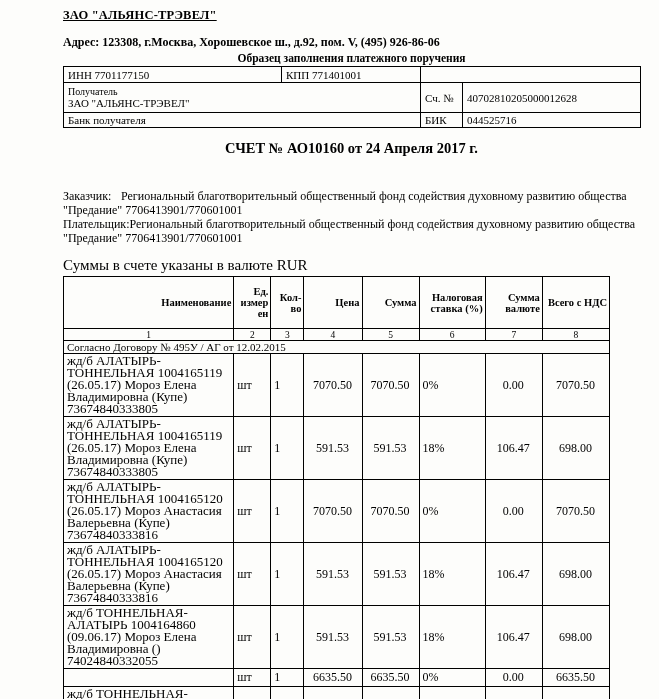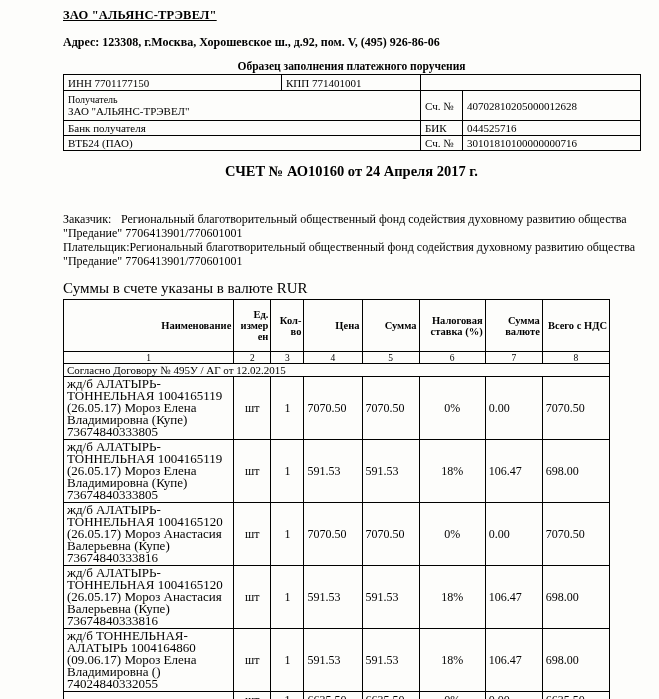--- a/index.html
+++ b/index.html
@@ -7,21 +7,21 @@
   body {
     background:#fdfdfb;
     color:#000;
     font-family:"Liberation Serif","DejaVu Serif",serif;
     padding:8px 19px 0 63px;
   }
   .company {
     font-weight:bold; font-size:12.5px; text-decoration:underline;
     margin-bottom:12px; letter-spacing:.2px;
   }
-  .address { font-weight:bold; font-size:12px; margin-bottom:10px; }
+  .address { font-weight:bold; font-size:12px; margin-bottom:2px; }
   .sample-title { font-weight:bold; font-size:11.5px; text-align:center; margin-bottom:2px; }
 
   table { border-collapse:collapse; }
   .bank { width:577px; table-layout:fixed; }
   .bank td { border:1px solid #000; font-size:11px; padding:1px 4px; vertical-align:middle; }
   .bank .r1 td { height:16px; }
   .bank .r2 td { height:30px; }
   .bank .r3 td, .bank .r4 td { height:15px; }
   .bank .small-label { font-size:10px; display:block; }
 
@@ -42,22 +42,22 @@
     vertical-align:middle; padding:9px 2px; overflow-wrap:break-word; word-wrap:break-word;
   }
   .items .hdr th { height:36px; }
   .items .nums td { font-size:9.5px; text-align:center; height:12px; padding:0; }
   .items .contract td { font-size:11px; padding:0 3px; height:13px; text-align:left; }
   .items .item td { font-size:12px; vertical-align:middle; padding:1px 3px; }
   .items td.c-name {
     font-size:13px; line-height:12px; text-align:left;
     overflow-wrap:break-word; word-wrap:break-word;
   }
-  .items td.c-center { text-align:center; }
-  .items td.c-num { text-align:left; padding-right:4px; }
+  .items td.c-center { }
+  .items td.c-num { text-align:center; padding-right:4px; }
   .items tr.row-short td { height:15px; }
   .items tr.row-partial td { vertical-align:top; height:42px; }
 </style>
 </head>
 <body>
 
 <div class="company">ЗАО "АЛЬЯНС-ТРЭВЕЛ"</div>
 <div class="address">Адрес: 123308, г.Москва, Хорошевское ш., д.92, пом. V, (495) 926-86-06</div>
 <div class="sample-title">Образец заполнения платежного поручения</div>
 
@@ -79,25 +79,20 @@
       <span class="small-label">Получатель</span>
       <span>ЗАО "АЛЬЯНС-ТРЭВЕЛ"</span>
     </td>
     <td>Сч. №</td>
     <td>40702810205000012628</td>
   </tr>
   <tr class="r3">
     <td colspan="2">Банк получателя</td>
     <td>БИК</td>
     <td>044525716</td>
-  </tr>
-  <tr class="r4">
-    <td colspan="2">ВТБ24 (ПАО)</td>
-    <td>Сч. №</td>
-    <td>30101810100000000716</td>
   </tr>
 </tbody>
   </table>
 
 <div class="invoice-title">СЧЕТ № АО10160  от 24 Апреля 2017 г.</div>
 
 <div class="parties">
   <div class="party">
     <span class="party-label">Заказчик:</span><span>Региональный благотворительный общественный фонд содействия духовному развитию общества "Предание" 7706413901/770601001</span>
   </div>

